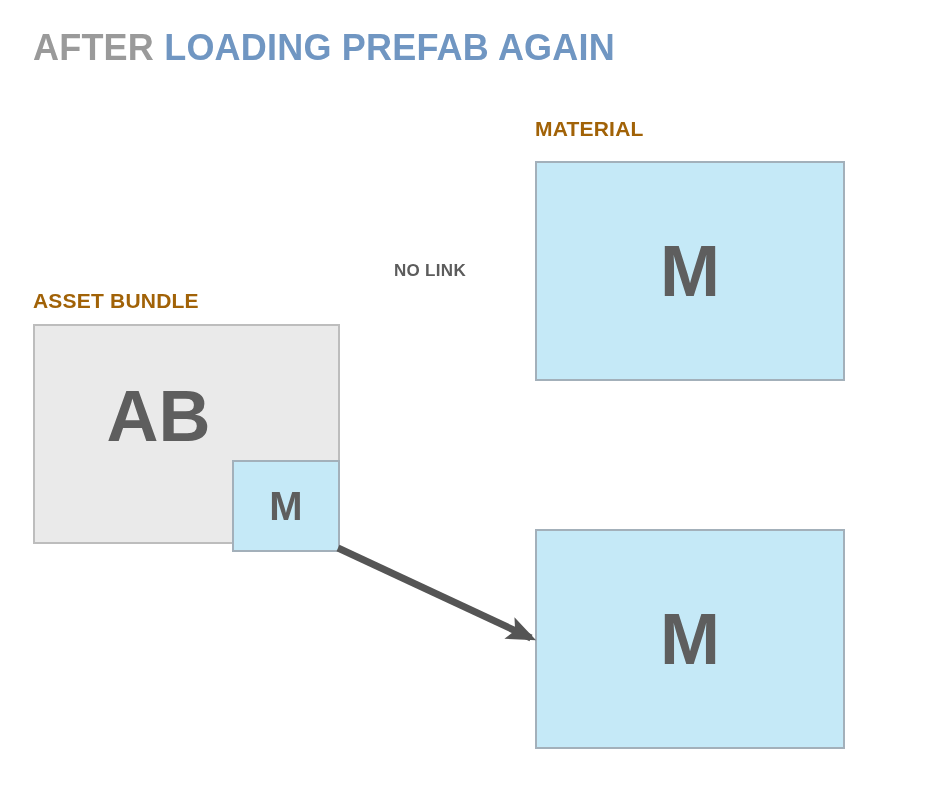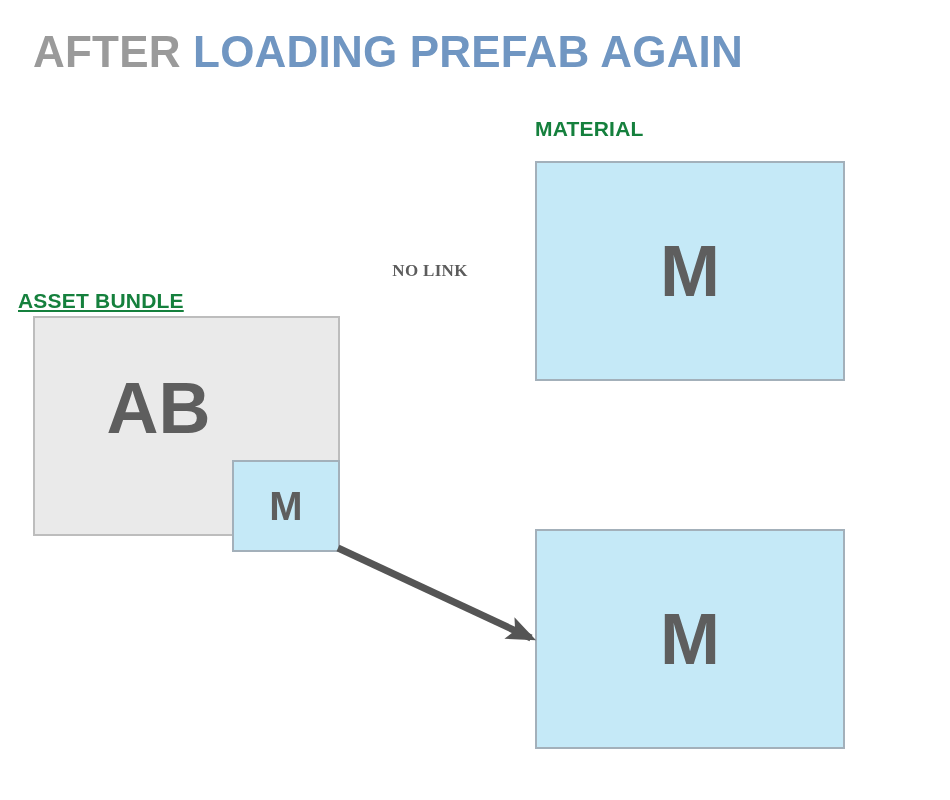--- a/index.html
+++ b/index.html
@@ -17,35 +17,35 @@
     position: relative;
     width: 950px;
     height: 800px;
   }
 
   
   .title {
     position: absolute;
     left: 33px;
     top: 30px;
-    font-size: 44px;
+    font-size: 36px;
     font-weight: bold;
     letter-spacing: 0.2px;
     white-space: nowrap;
     line-height: 1.0;
   }
   .title .t-gray  { color: #9a9a9a; }
   .title .t-blue  { color: #7096c2; }
 
   
   .box-label {
     position: absolute;
     font-size: 21px;
     font-weight: bold;
-    color: #15803d;
+    color: #a16207;
     letter-spacing: 0.2px;
     white-space: nowrap;
     line-height: 1.0;
   }
 
   
   .box {
     position: absolute;
     box-sizing: border-box;
     display: flex;
@@ -69,38 +69,37 @@
   }
   .glyph-sm { font-size: 40px; }
 
   
   #label-material        { left: 535px; top: 118px; }
   #box-material          { left: 535px; top: 161px; width: 310px; height: 220px; }
 
   #label-material-new    { left: 535px; top: 486px; }
   #box-material-new      { left: 535px; top: 529px; width: 310px; height: 220px; }
 
-  #label-asset-bundle    { left: 18px;  top: 290px; text-decoration: underline; }
-  #box-asset-bundle      { left: 33px;  top: 316px; width: 307px; height: 220px;
+  #label-asset-bundle    { left: 33px;  top: 290px; }
+  #box-asset-bundle      { left: 33px;  top: 324px; width: 307px; height: 220px;
                            align-items: center; justify-content: center; }
   #box-asset-bundle .box-glyph { position: relative; left: -28px; top: -18px; }
 
   #box-bundled-material  { left: 232px; top: 460px; width: 108px; height: 92px; }
 
   
   .edge-label {
     position: absolute;
     font-size: 17px;
     font-weight: bold;
     color: #5c5c5c;
     letter-spacing: 0.3px;
     text-align: center;
     line-height: 1.3;
     white-space: pre-line;
-    font-family: Liberation Serif, serif;
   }
   #label-no-link     { left: 355px; top: 260px; width: 150px; }
   #label-loaded-from { left: 305px; top: 623px; width: 160px; }
 
   
   #arrow-svg {
     position: absolute;
     left: 0;
     top: 0;
     width: 950px;

